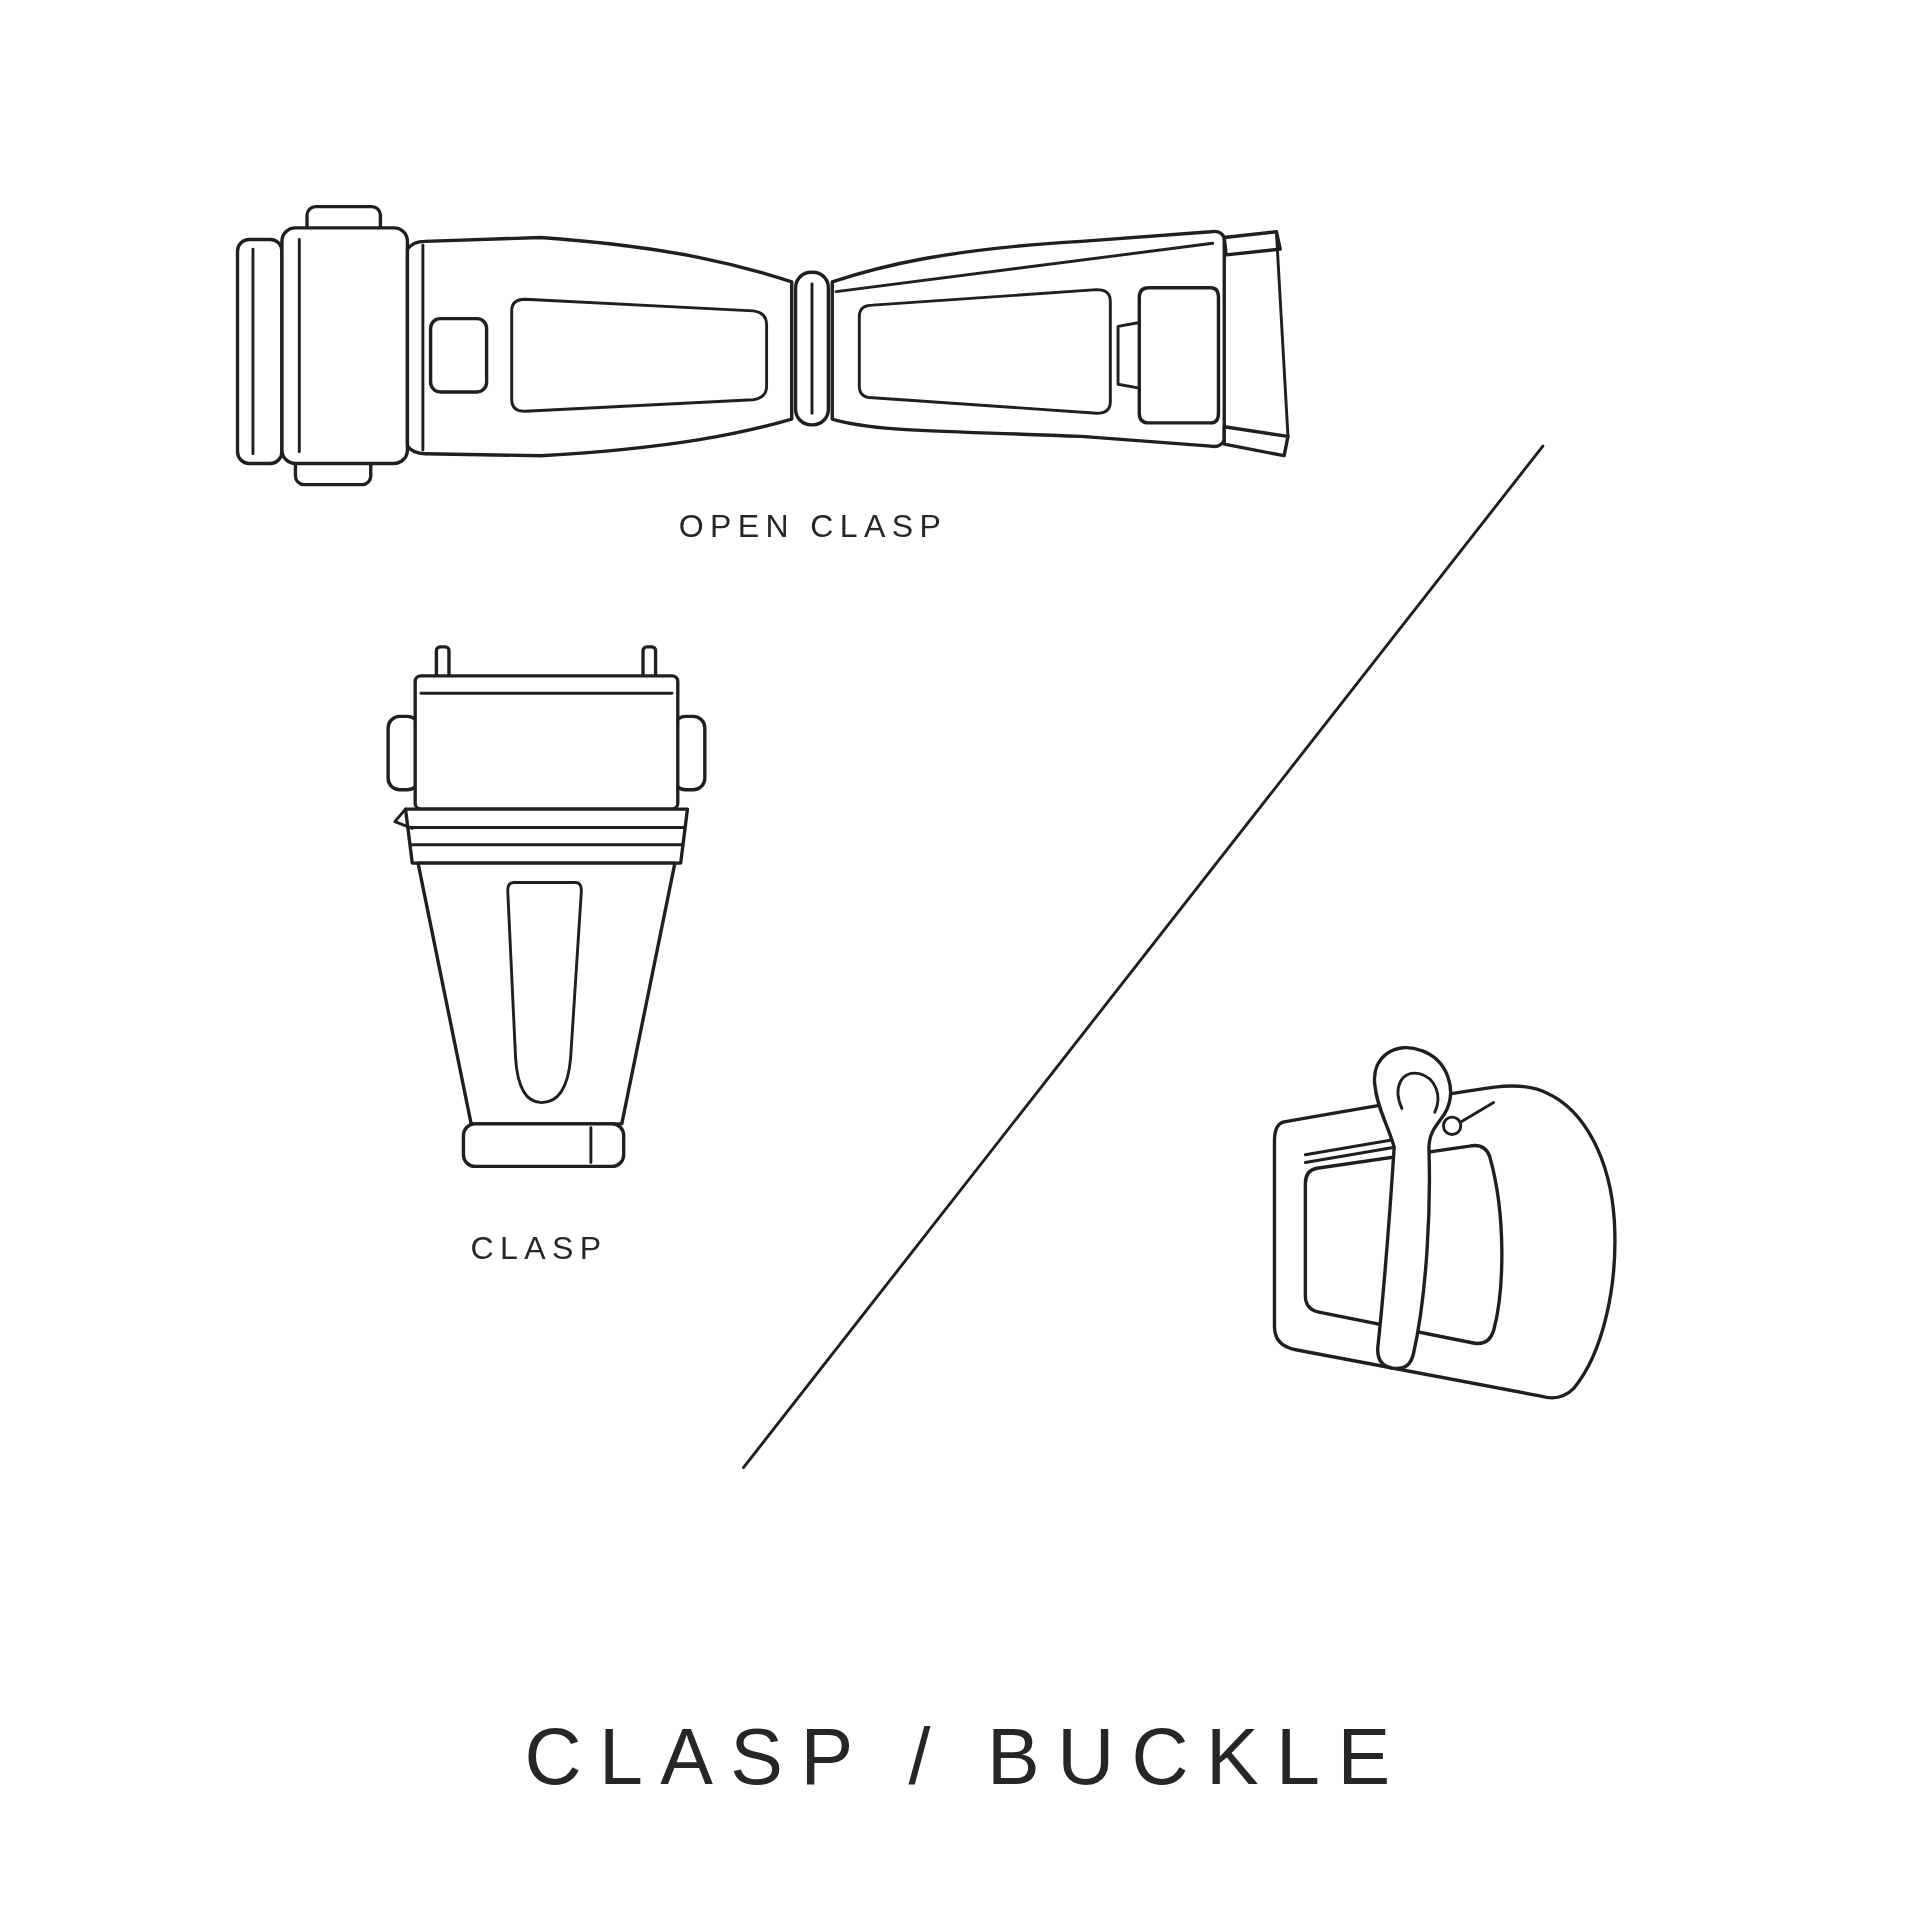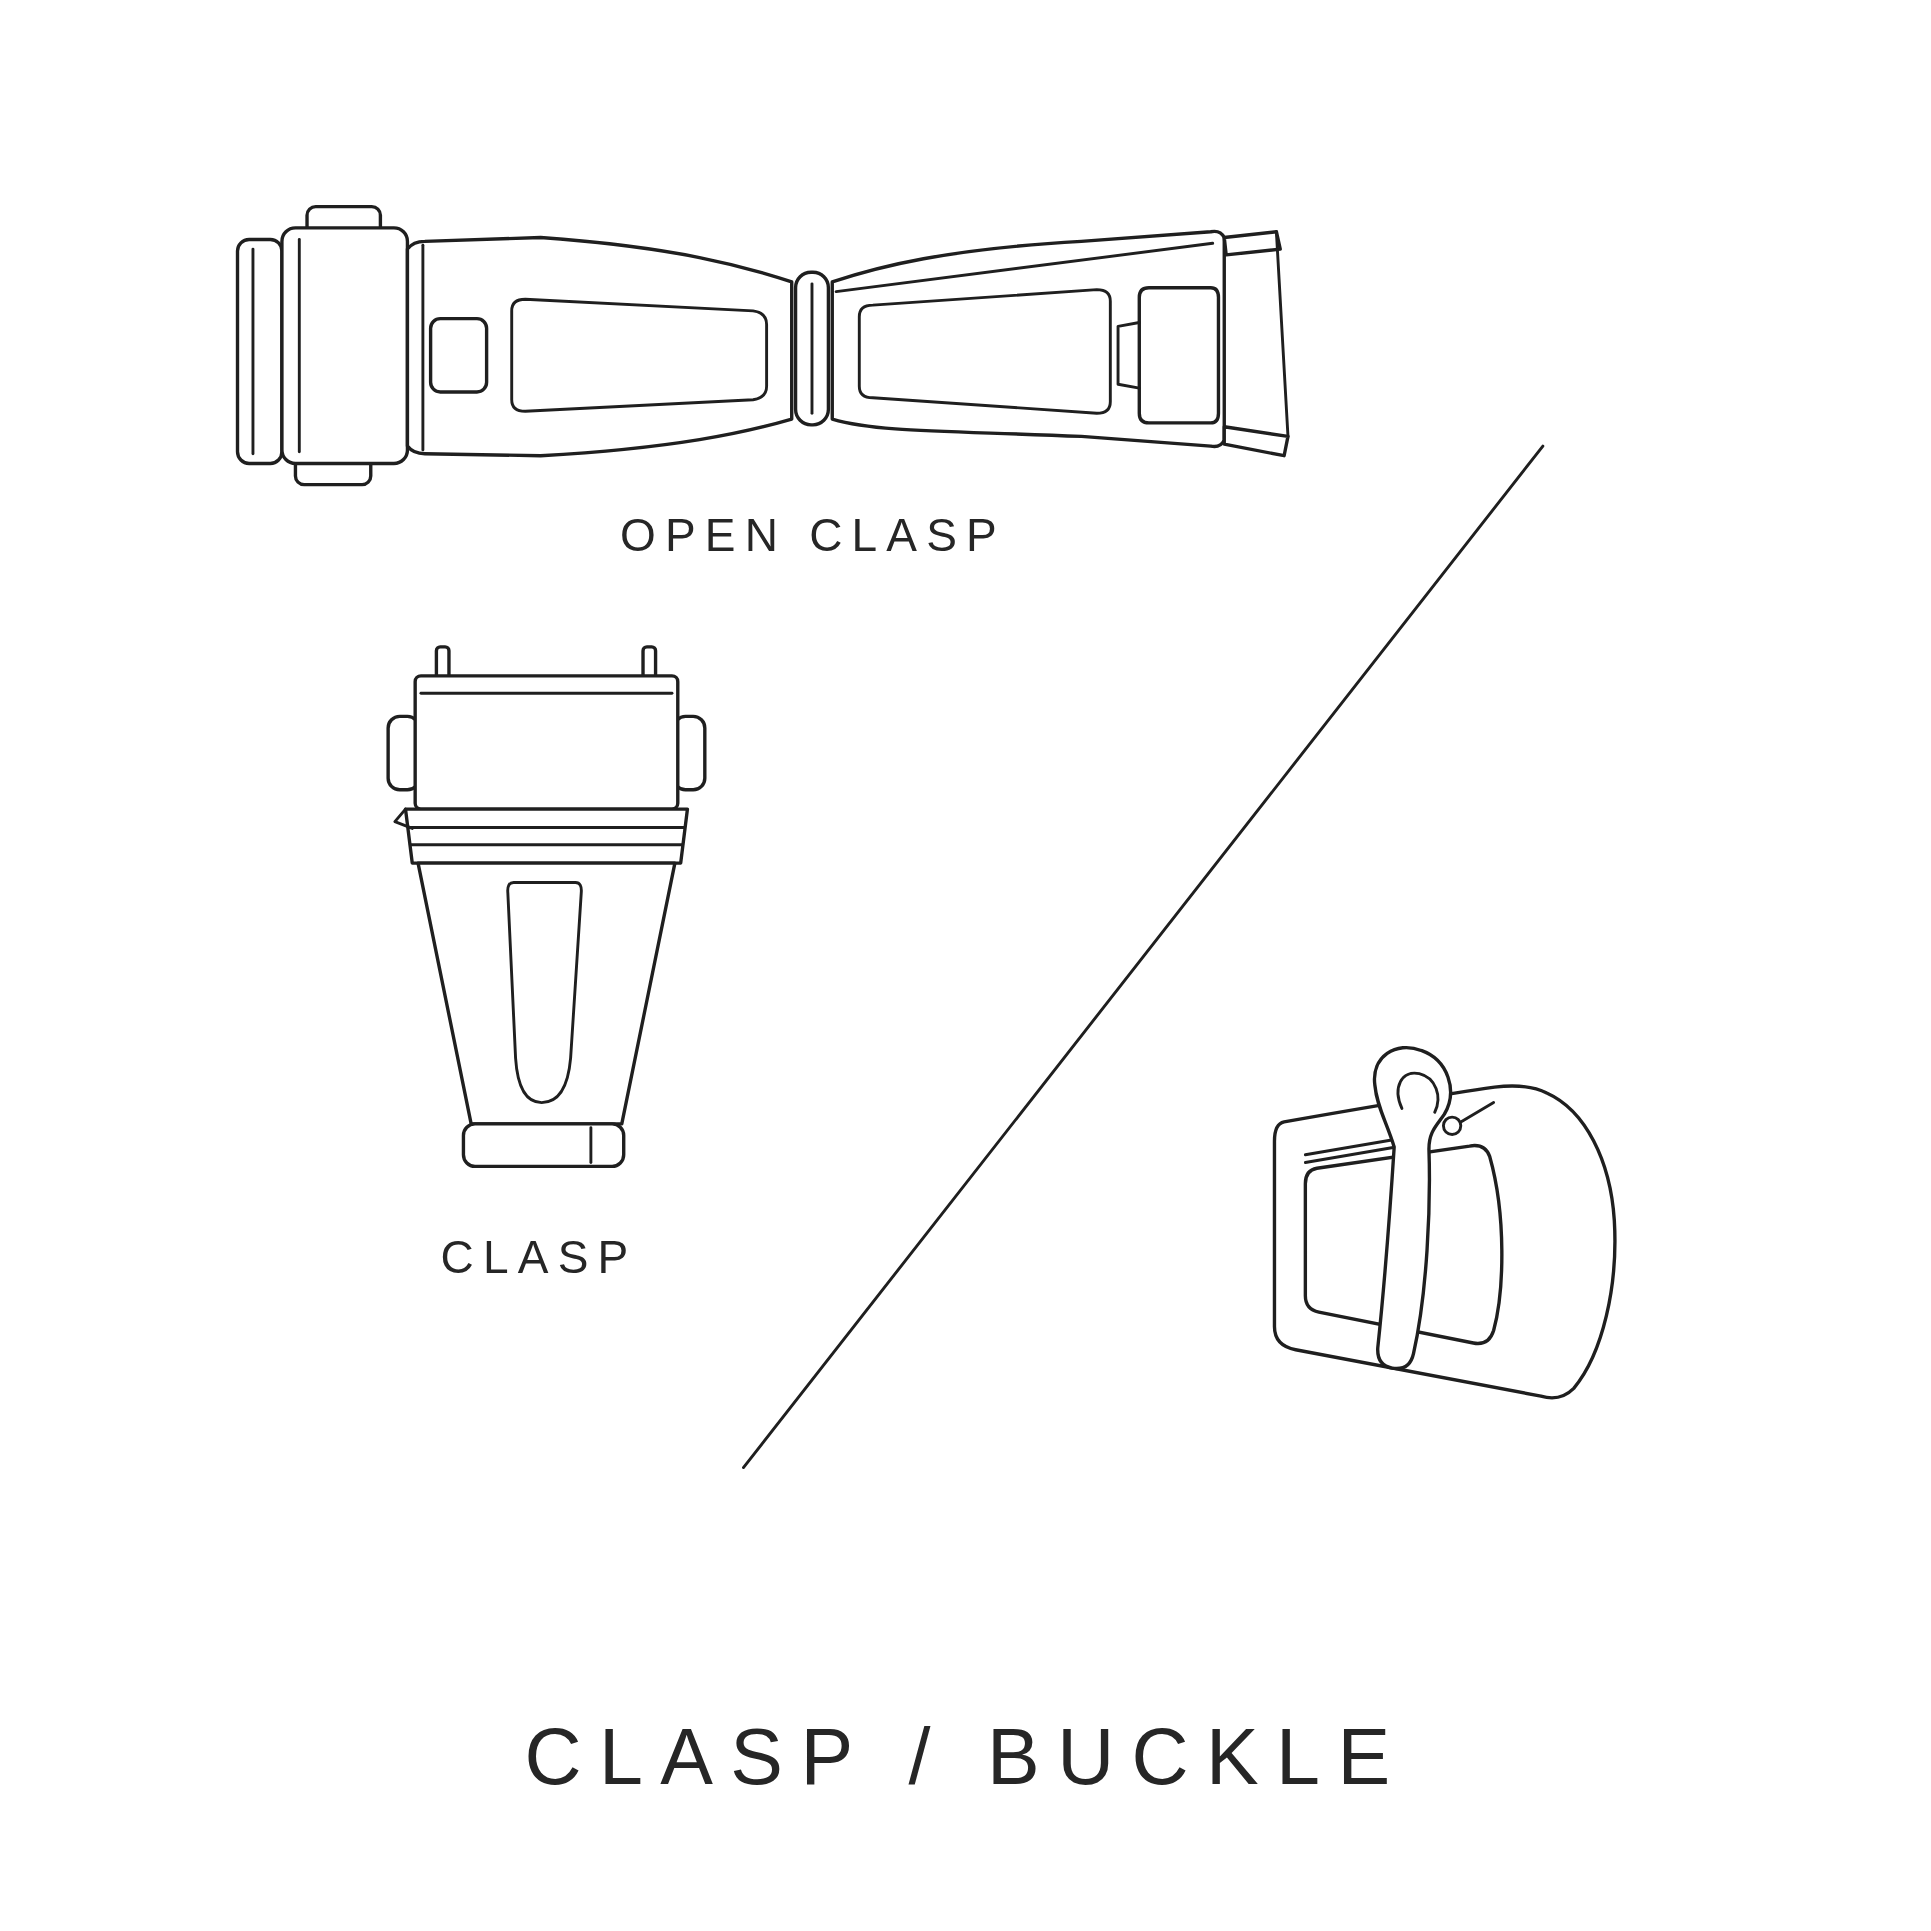--- a/index.html
+++ b/index.html
@@ -18,21 +18,21 @@
   }
   svg{position:absolute;left:0;top:0;}
   .fw{fill:#ffffff;stroke:var(--line);stroke-width:3.5;stroke-linejoin:round;stroke-linecap:round;}
   .ln{fill:none;stroke:var(--line);stroke-width:3.5;stroke-linejoin:round;stroke-linecap:round;}
   .det{fill:none;stroke:var(--line);stroke-width:3;stroke-linejoin:round;stroke-linecap:round;}
   .detf{fill:#ffffff;stroke:var(--line);stroke-width:3;stroke-linejoin:round;}
   .thin{stroke-width:3;}
   .label{
     position:absolute;
     transform:translateX(-50%);
-    font-size:46px;
+    font-size:32px;
     letter-spacing:0.2em;
     font-weight:400;
     color:var(--text);
     white-space:nowrap;
   }
   .label-open{left:813px;top:508px;}
   .label-closed{left:539px;top:1230px;}
   .title{
     position:absolute;
     left:966px;

